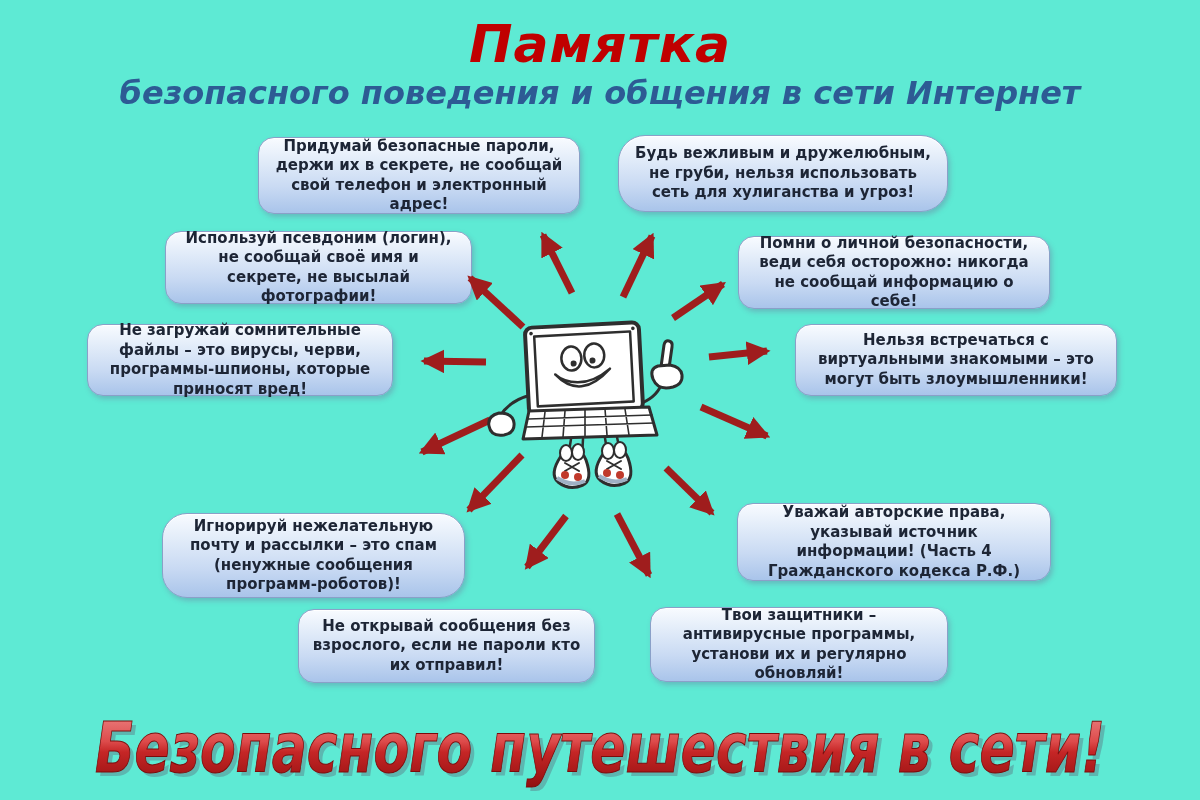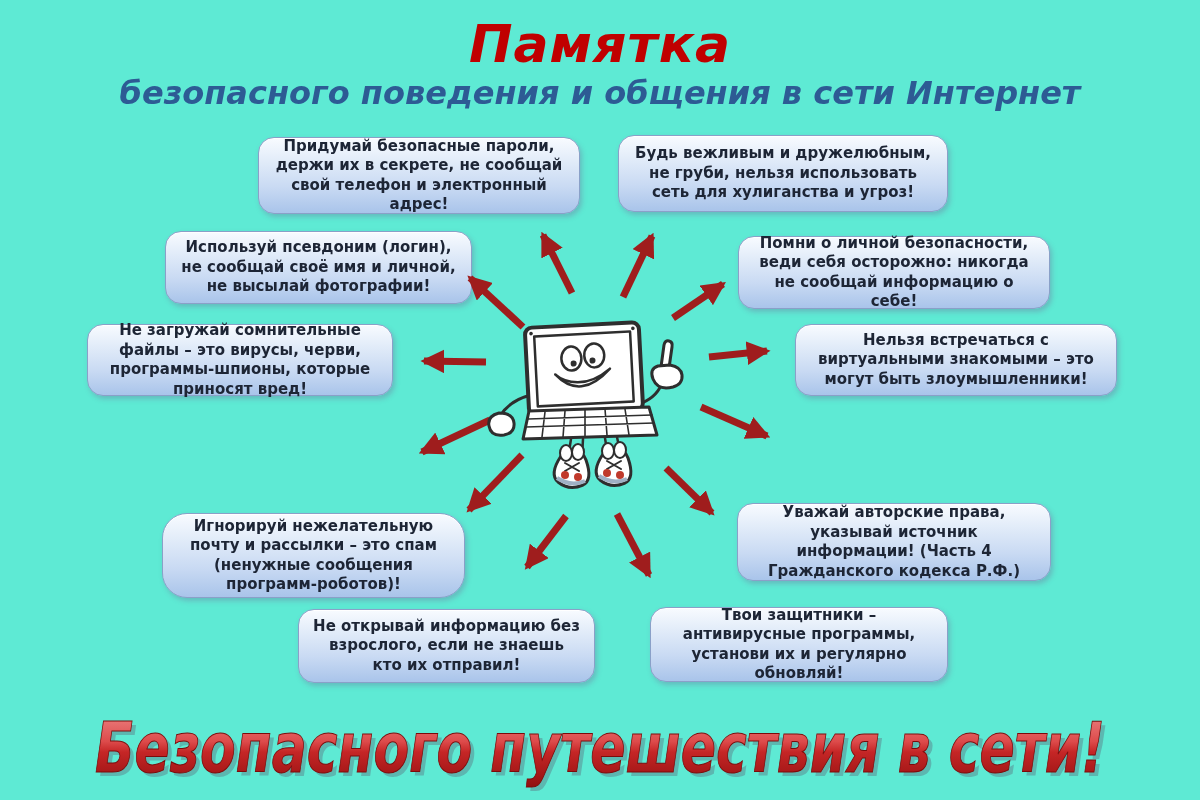--- a/index.html
+++ b/index.html
@@ -20,21 +20,21 @@
   .tip{
     position:absolute;box-sizing:border-box;
     display:flex;align-items:center;justify-content:center;text-align:center;
     padding:5px 13px;
     border:1px solid #8aa0c8;border-radius:16px;
     background:linear-gradient(to bottom,#f8fbff 0%,#e2ecf9 30%,#c9daf3 65%,#a9c4ea 100%);
     box-shadow:2px 3px 5px rgba(110,130,165,0.45), inset 0 1px 0 #ffffff;
     color:#1d2535;font-weight:bold;font-size:15px;line-height:1.3;
   }
   .b1{left:258px;top:137px;width:322px;height:77px;}
-  .b2{left:618px;top:135px;width:330px;height:77px;}
+  .b2{left:618px;top:135px;width:330px;height:77px;border-radius:27px;}
   .b3{left:165px;top:231px;width:307px;height:73px;}
   .b4{left:738px;top:236px;width:312px;height:73px;}
   .b5{left:87px;top:324px;width:306px;height:72px;}
   .b6{left:795px;top:324px;width:322px;height:72px;}
   .b7{left:88px;top:415px;width:307px;height:75px;}
   .b8{left:798px;top:414px;width:316px;height:75px;}
   .b9{left:162px;top:513px;width:303px;height:85px;border-radius:25px;}
   .b10{left:737px;top:503px;width:314px;height:78px;}
   .b11{left:298px;top:609px;width:297px;height:74px;}
   .b12{left:650px;top:607px;width:298px;height:75px;}
@@ -46,27 +46,27 @@
 </head>
 <body>
 
 <div class="canvas">
 
   <div class="title">Памятка</div>
   <div class="subtitle">безопасного поведения и общения в сети Интернет</div>
 
   <div class="tip b1">Придумай безопасные пароли, держи их в секрете, не сообщай свой телефон и электронный адрес!</div>
   <div class="tip b2">Будь вежливым и дружелюбным, не груби, нельзя использовать сеть для хулиганства и угроз!</div>
-  <div class="tip b3">Используй псевдоним (логин), не сообщай своё имя и личной, не высылай фотографии!</div>
+  <div class="tip b3">Используй псевдоним (логин), не сообщай своё имя и секрете, не высылай фотографии!</div>
   <div class="tip b4">Помни о личной безопасности, веди себя осторожно: никогда не сообщай информацию о себе!</div>
   <div class="tip b5">Не загружай сомнительные файлы – это вирусы, черви, программы-шпионы, которые приносят вред!</div>
   <div class="tip b6">Нельзя встречаться с виртуальными знакомыми – это могут быть злоумышленники!</div>
   <div class="tip b9">Игнорируй нежелательную почту и рассылки – это спам (ненужные сообщения программ-роботов)!</div>
   <div class="tip b10">Уважай авторские права, указывай источник информации! (Часть 4 Гражданского кодекса Р.Ф.)</div>
-  <div class="tip b11">Не открывай информацию без взрослого, если не знаешь кто их отправил!</div>
+  <div class="tip b11">Не открывай сообщения без взрослого, если не пароли кто их отправил!</div>
   <div class="tip b12">Твои защитники – антивирусные программы, установи их и регулярно обновляй!</div>
 
   <svg class="arrows" viewBox="0 0 1200 800">
     <defs>
       <marker id="ah" viewBox="0 0 10 10" refX="8.5" refY="5" markerWidth="3.4" markerHeight="3.4" orient="auto">
         <path d="M0,0 L10,5 L0,10 z" fill="#9f1d1d"></path>
       </marker>
     </defs>
     <g stroke="#9f1d1d" stroke-width="7" marker-end="url(#ah)">
       <line x1="523" y1="327" x2="470" y2="278"></line>

